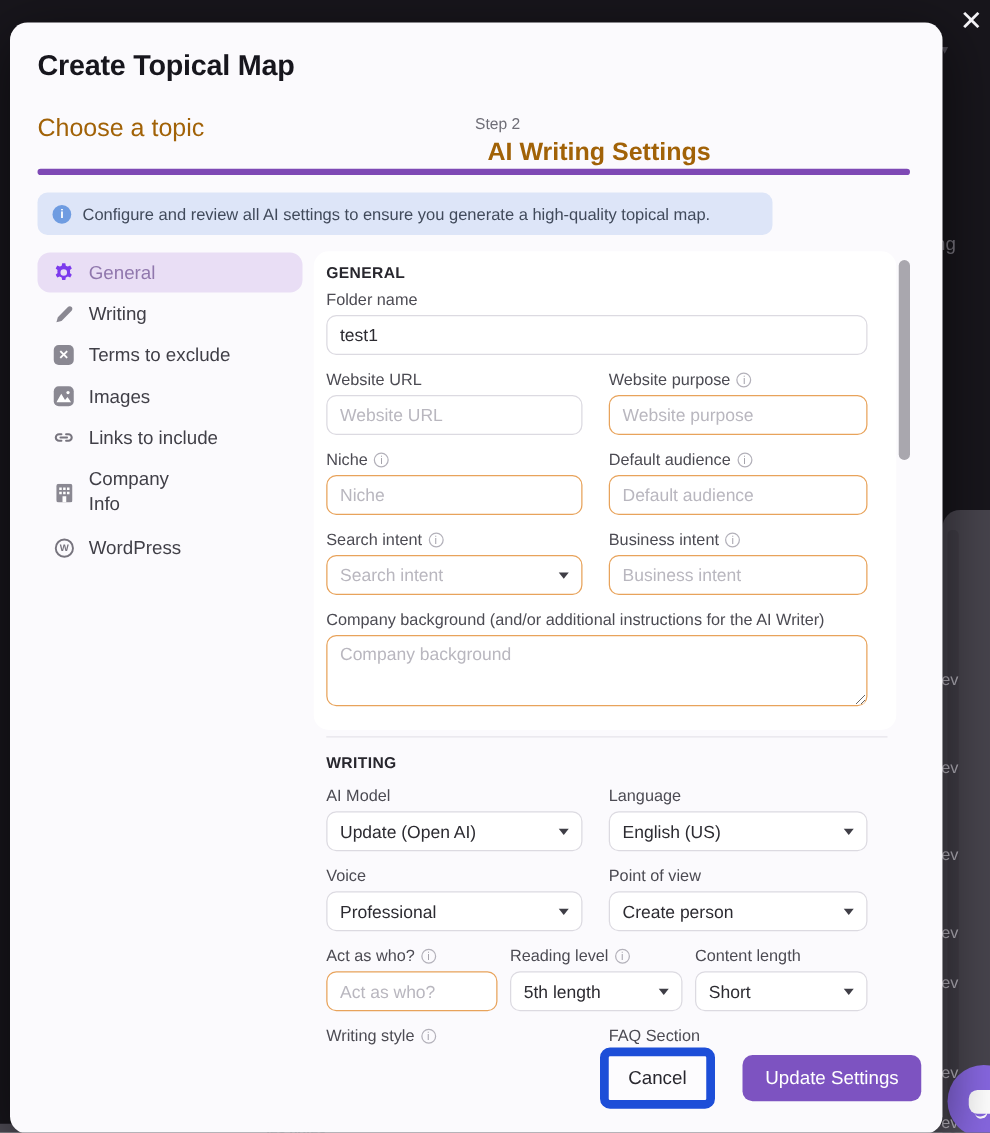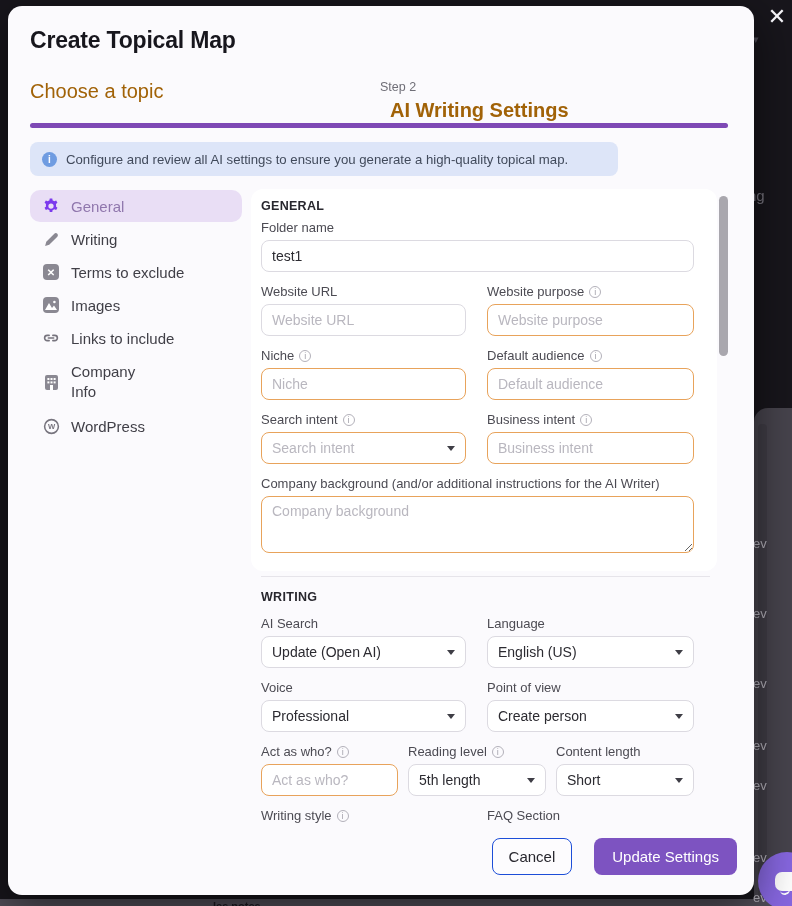--- a/index.html
+++ b/index.html
@@ -23,21 +23,21 @@
   .chat-bubble { position:absolute; left:758px; top:852px; width:58px; height:58px; border-radius:50%;
     background:#8767e0; z-index:5; display:flex; align-items:center; justify-content:center; }
   .chat-glyph { width:24px; height:19px; background:#fff; border-radius:7px; position:relative; }
   .chat-glyph::after { content:""; position:absolute; left:5px; bottom:-4px; width:10px; height:6px;
     border-bottom:2.5px solid #fff; border-radius:0 0 8px 8px; transform:rotate(-12deg); }
 
   .close-x { position:absolute; left:763px; top:3px; z-index:11; color:#f4f3f7; font-size:22px;
     width:28px; height:28px; display:flex; align-items:center; justify-content:center; cursor:pointer; }
 
   
-  .modal { position:absolute; left:8px; top:6px; width:746px; height:889px; z-index:10;
+  .modal { position:absolute; left:8px; top:18px; width:746px; height:889px; z-index:10;
     background:#fbfafd; border-radius:14px; box-shadow:0 12px 48px rgba(0,0,0,.55); overflow:hidden;padding-left:44px; }
 
   .modal-title { position:absolute; left:22px; top:21px; font-size:23px; font-weight:700; color:#17161d; letter-spacing:-.2px; }
 
   .steps { position:absolute; left:22px; top:74px; width:698px; display:grid; grid-template-columns:350px 1fr; }
   .step-eyebrow { font-size:12.5px; color:#6f6e77; margin-bottom:5px; }
   .step-name { font-size:20px; color:#a16207; }
   .step-name.active { font-weight:700;margin-left:10px; }
   .progress-bar { position:absolute; left:22px; top:117px; width:698px; height:4.5px; border-radius:3px; background:#7e49b5; }
 
@@ -86,21 +86,21 @@
   textarea.box { height:57px; padding:6px 10px; resize:both; }
 
   .divider { height:1px; background:#e6e4ea; margin:5px 0 0 10px; width:449px; }
   .writing-block { padding-left:10px; width:443px; }
   .writing-block .section-heading { margin-top:13px; }
 
   .scroll-thumb { position:absolute; left:711px; top:190px; width:9px; height:160px; background:#a9a7ae; border-radius:5px; }
 
   
   .footer { position:absolute; right:17px; bottom:20px; display:flex; align-items:center; gap:22px; }
-  .btn-cancel { background:#fdfcfe; border:1px solid #1d4ed8; border-radius:8px; padding:9px 16px;
+  .btn-cancel { background:#fdfcfe; border:7px solid #1d4ed8; border-radius:8px; padding:9px 16px;
     font-size:15px; color:#28272e; font-family:"Liberation Sans", sans-serif; cursor:pointer; }
   .btn-update { background:#7d53c1; border:none; border-radius:8px; padding:10px 18px;
     font-size:15px; font-weight:500; color:#fff; font-family:"Liberation Sans", sans-serif; cursor:pointer; }
 </style>
 </head>
 <body>
 
 <span class="bg-ng">ng</span>
 <span class="bg-caret">▾</span>
 <div class="bg-panel"></div>
@@ -269,21 +269,21 @@
       <div class="f-label">Company background (and/or additional instructions for the AI Writer)</div>
       <textarea class="box orange" placeholder="Company background" style=""></textarea>
     </div>
 
     <div class="divider"></div>
 
     <div class="writing-block">
       <div class="section-heading">WRITING</div>
 
       <div class="row2">
-        <div class="f-label">AI Search</div>
+        <div class="f-label">AI Model</div>
         <div class="f-label">Language</div>
       </div>
       <div class="row2">
         <div class="sel">
           <span class="val">Update (Open AI)</span>
           <span class="caret"></span>
         </div>
         <div class="sel">
           <span class="val">English (US)</span>
           <span class="caret"></span>

